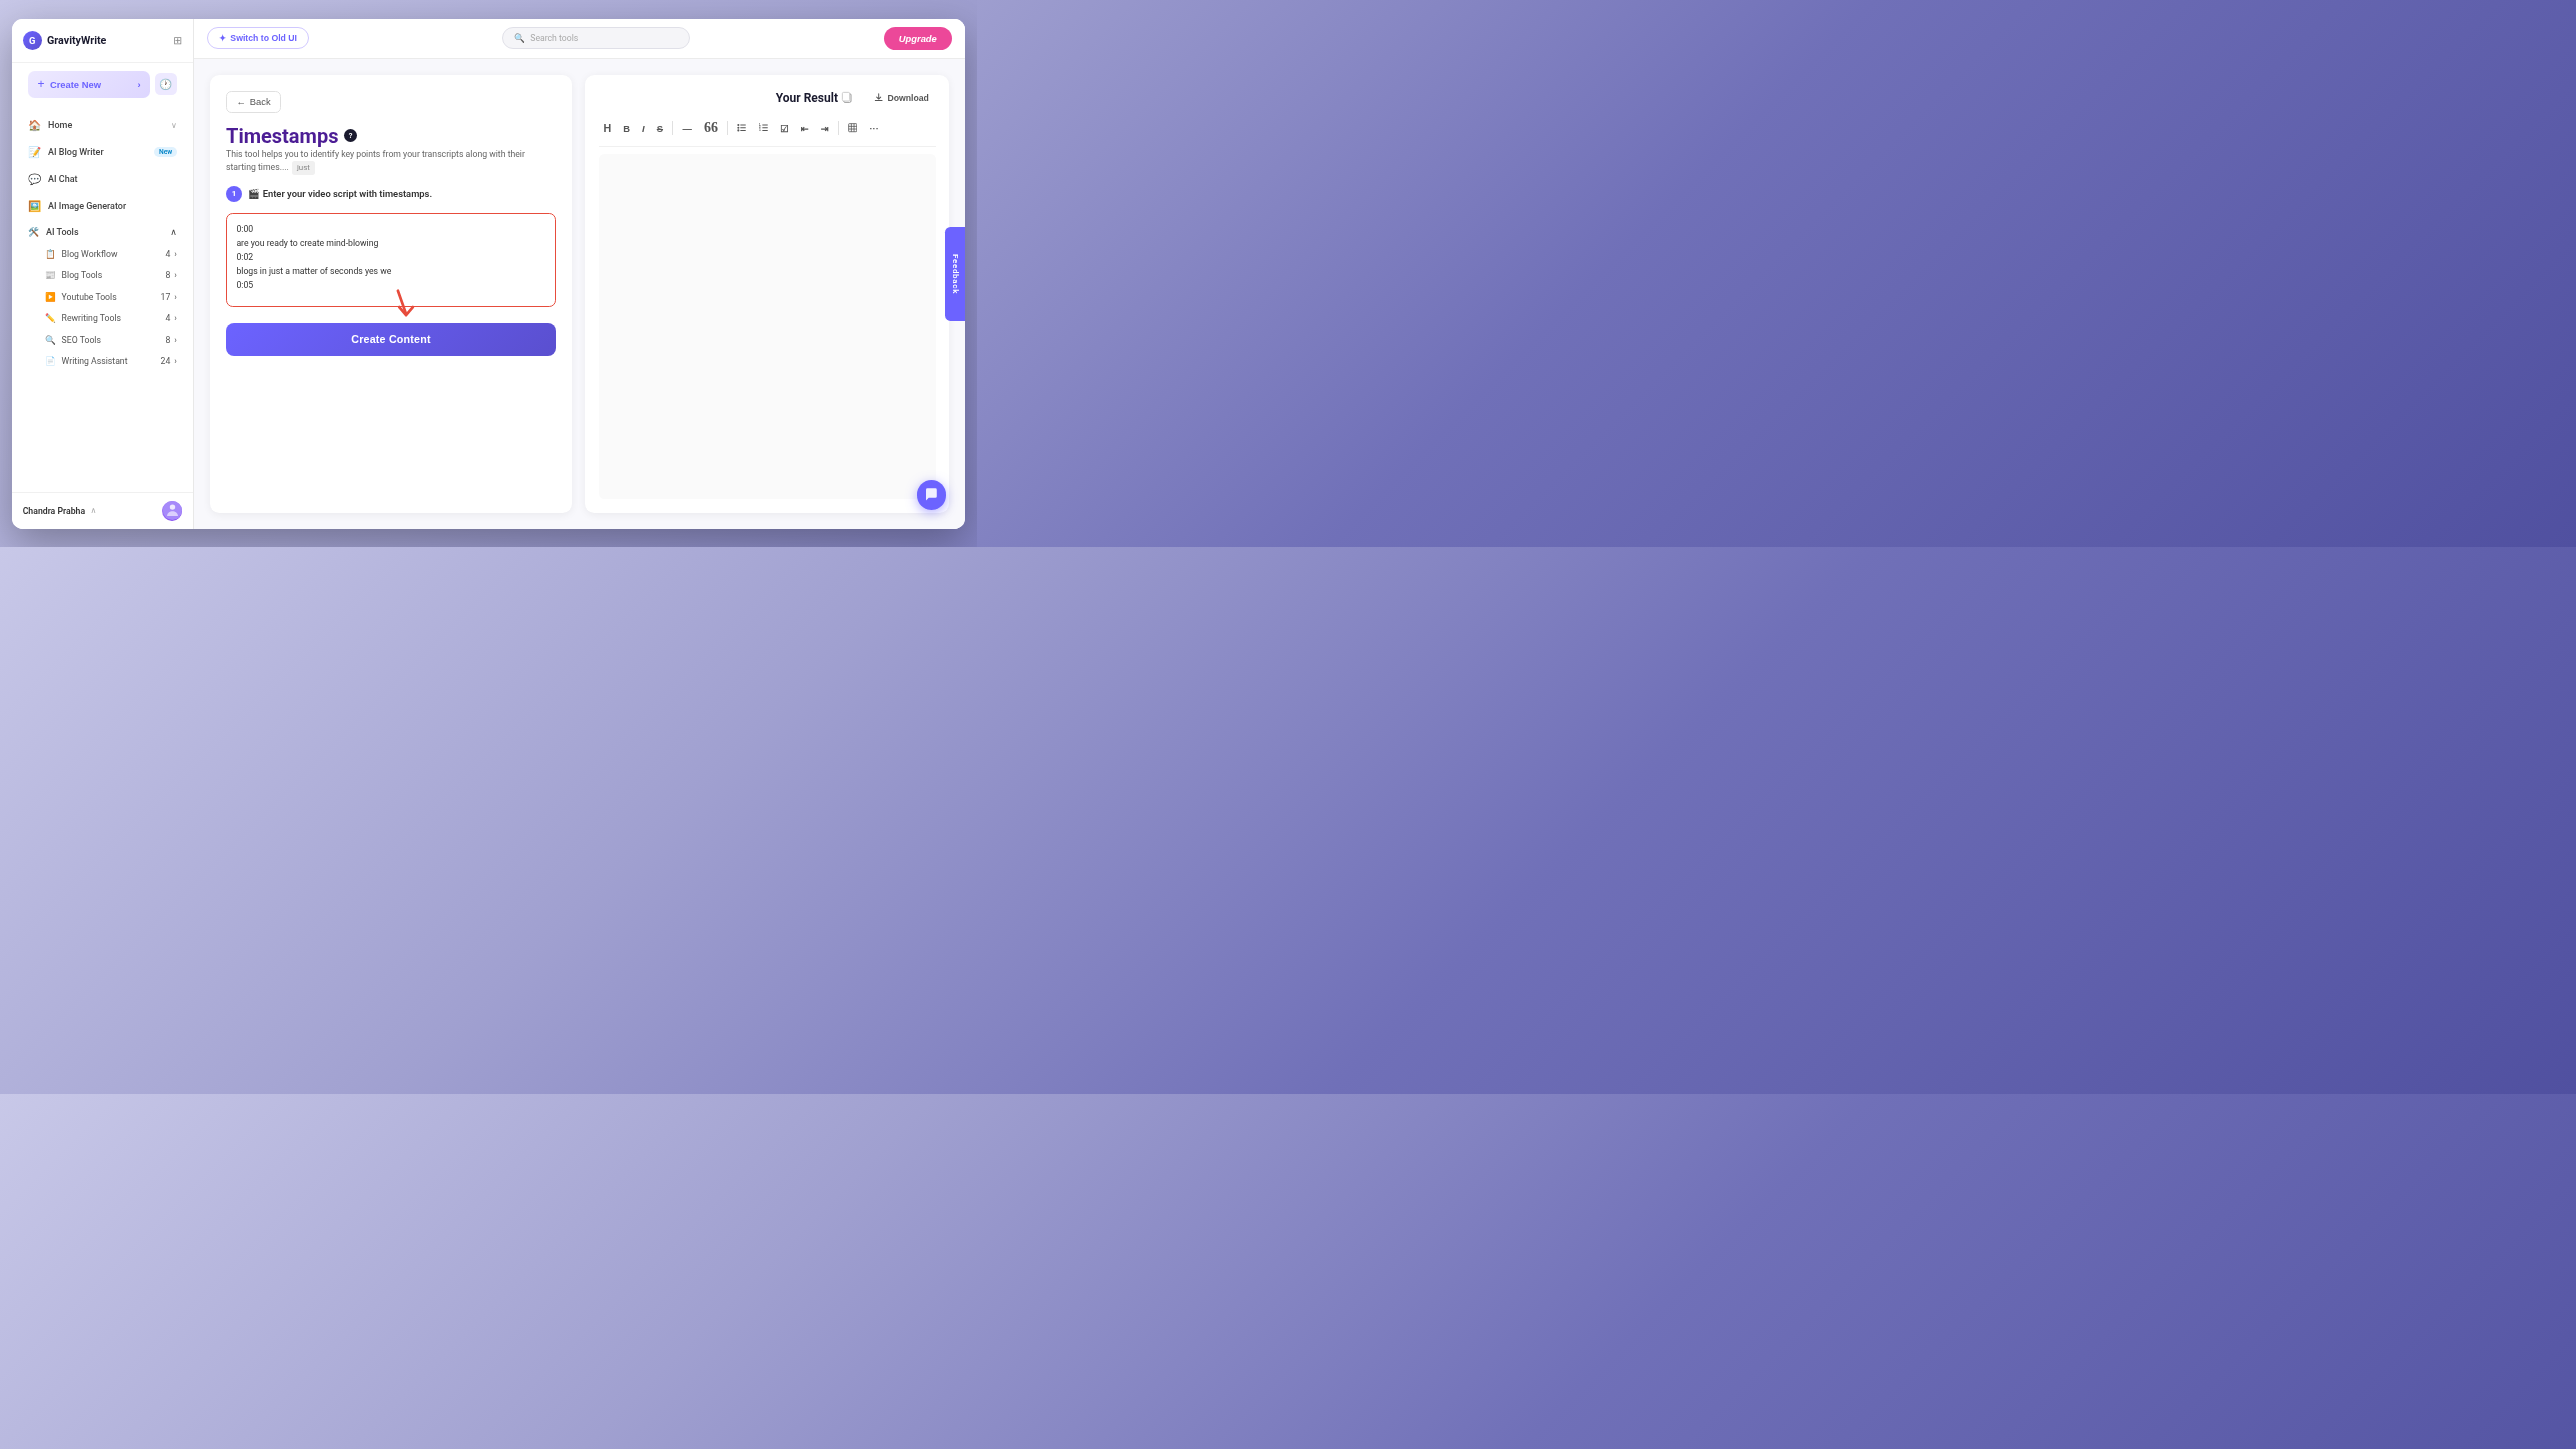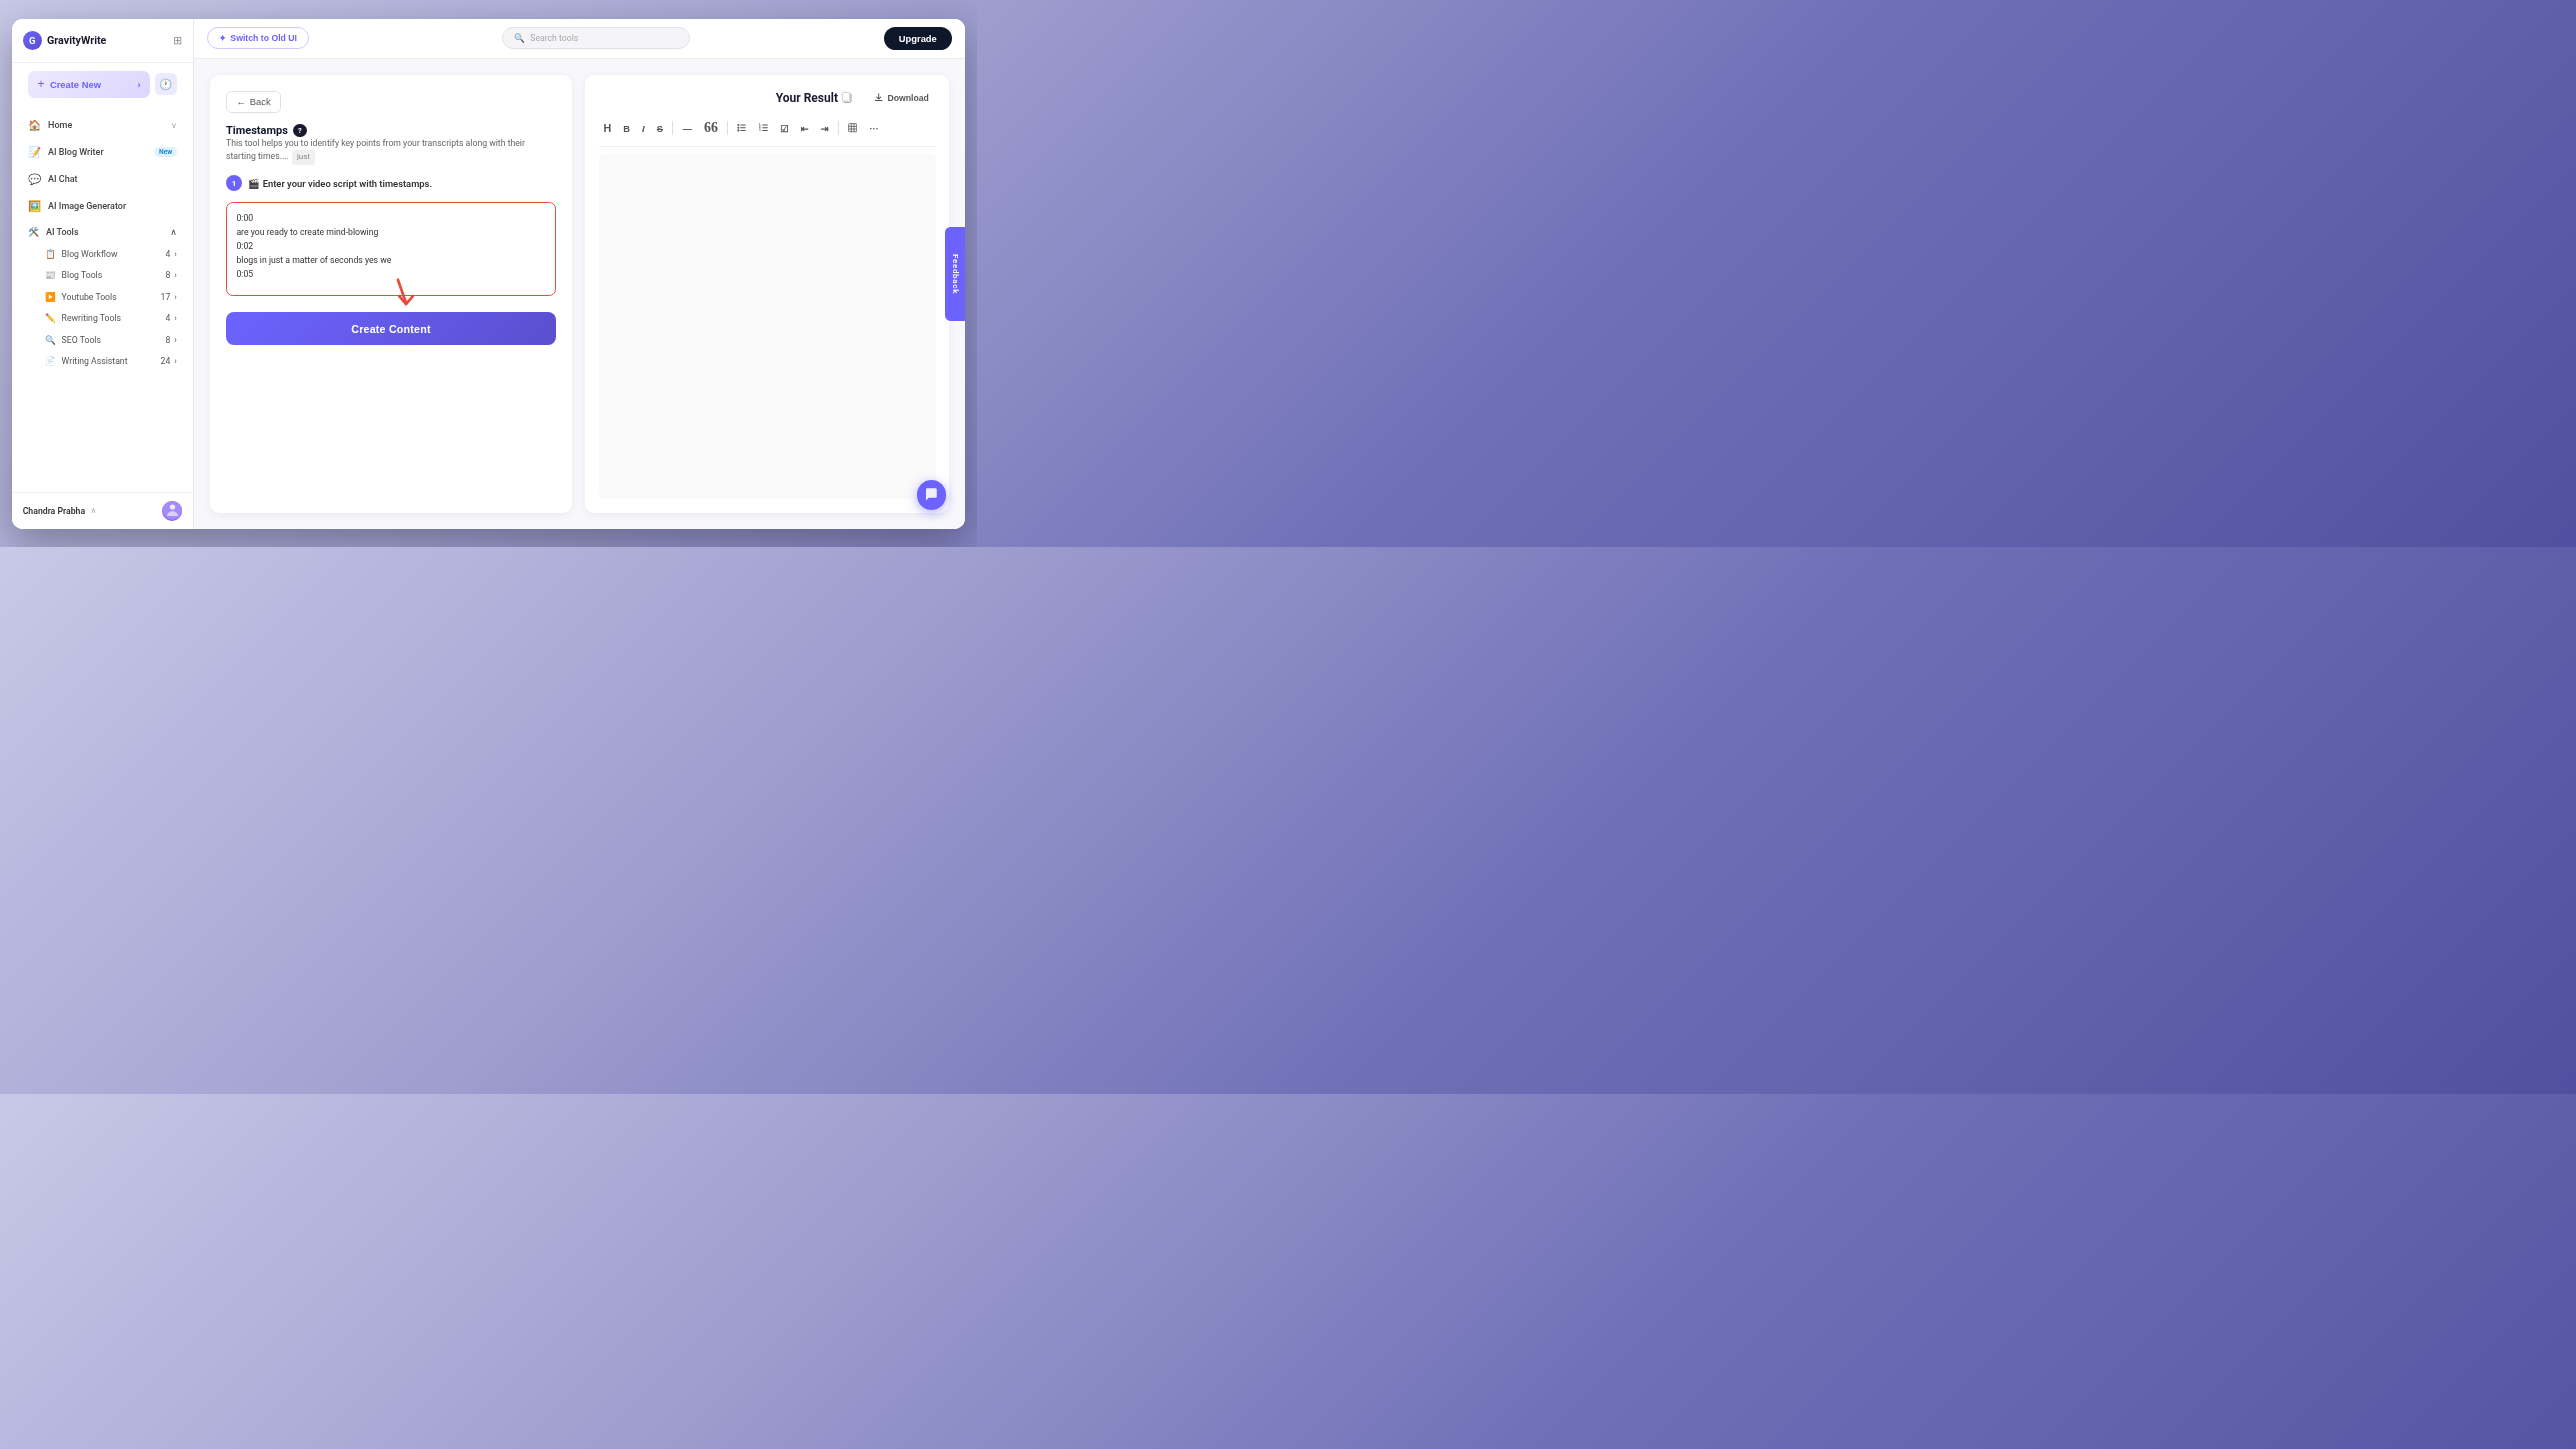--- a/index.html
+++ b/index.html
@@ -234,28 +234,29 @@
       gap: 5.4px;
       background: #f5f5f8;
       border: 0.7px solid #e0e0e8;
       border-radius: 13.4px;
       padding: 5.4px 10.7px;
       width: 188px;
       color: #999;
       font-size: 8.7px;
     }
     .upgrade-btn {
-      background: #0f172a;
+      background: #ec4899;
       color: white;
       border: none;
       border-radius: 13.4px;
       padding: 6px 14.8px;
       font-size: 9.4px;
       font-weight: 600;
       cursor: pointer;
+      font-style: italic;
     }
     .content-area {
       flex: 1;
       display: flex;
       gap: 0;
       overflow: hidden;
       padding: 16px;
     }
     
     .left-panel {
@@ -282,23 +283,23 @@
       border-radius: 5.4px;
       padding: 4.7px 9.4px;
       width: fit-content;
     }
     .tool-title-row {
       display: flex;
       align-items: center;
       gap: 5.4px;
     }
     .tool-title {
-      font-size: 11px;
+      font-size: 20px;
       font-weight: 700;
-      color: #0f172a;
+      color: #4c1d95;
     }
     .info-icon {
       width: 13.4px;
       height: 13.4px;
       background: #1a1a2e;
       border-radius: 50%;
       color: white;
       font-size: 7.4px;
       display: flex;
       align-items: center;

